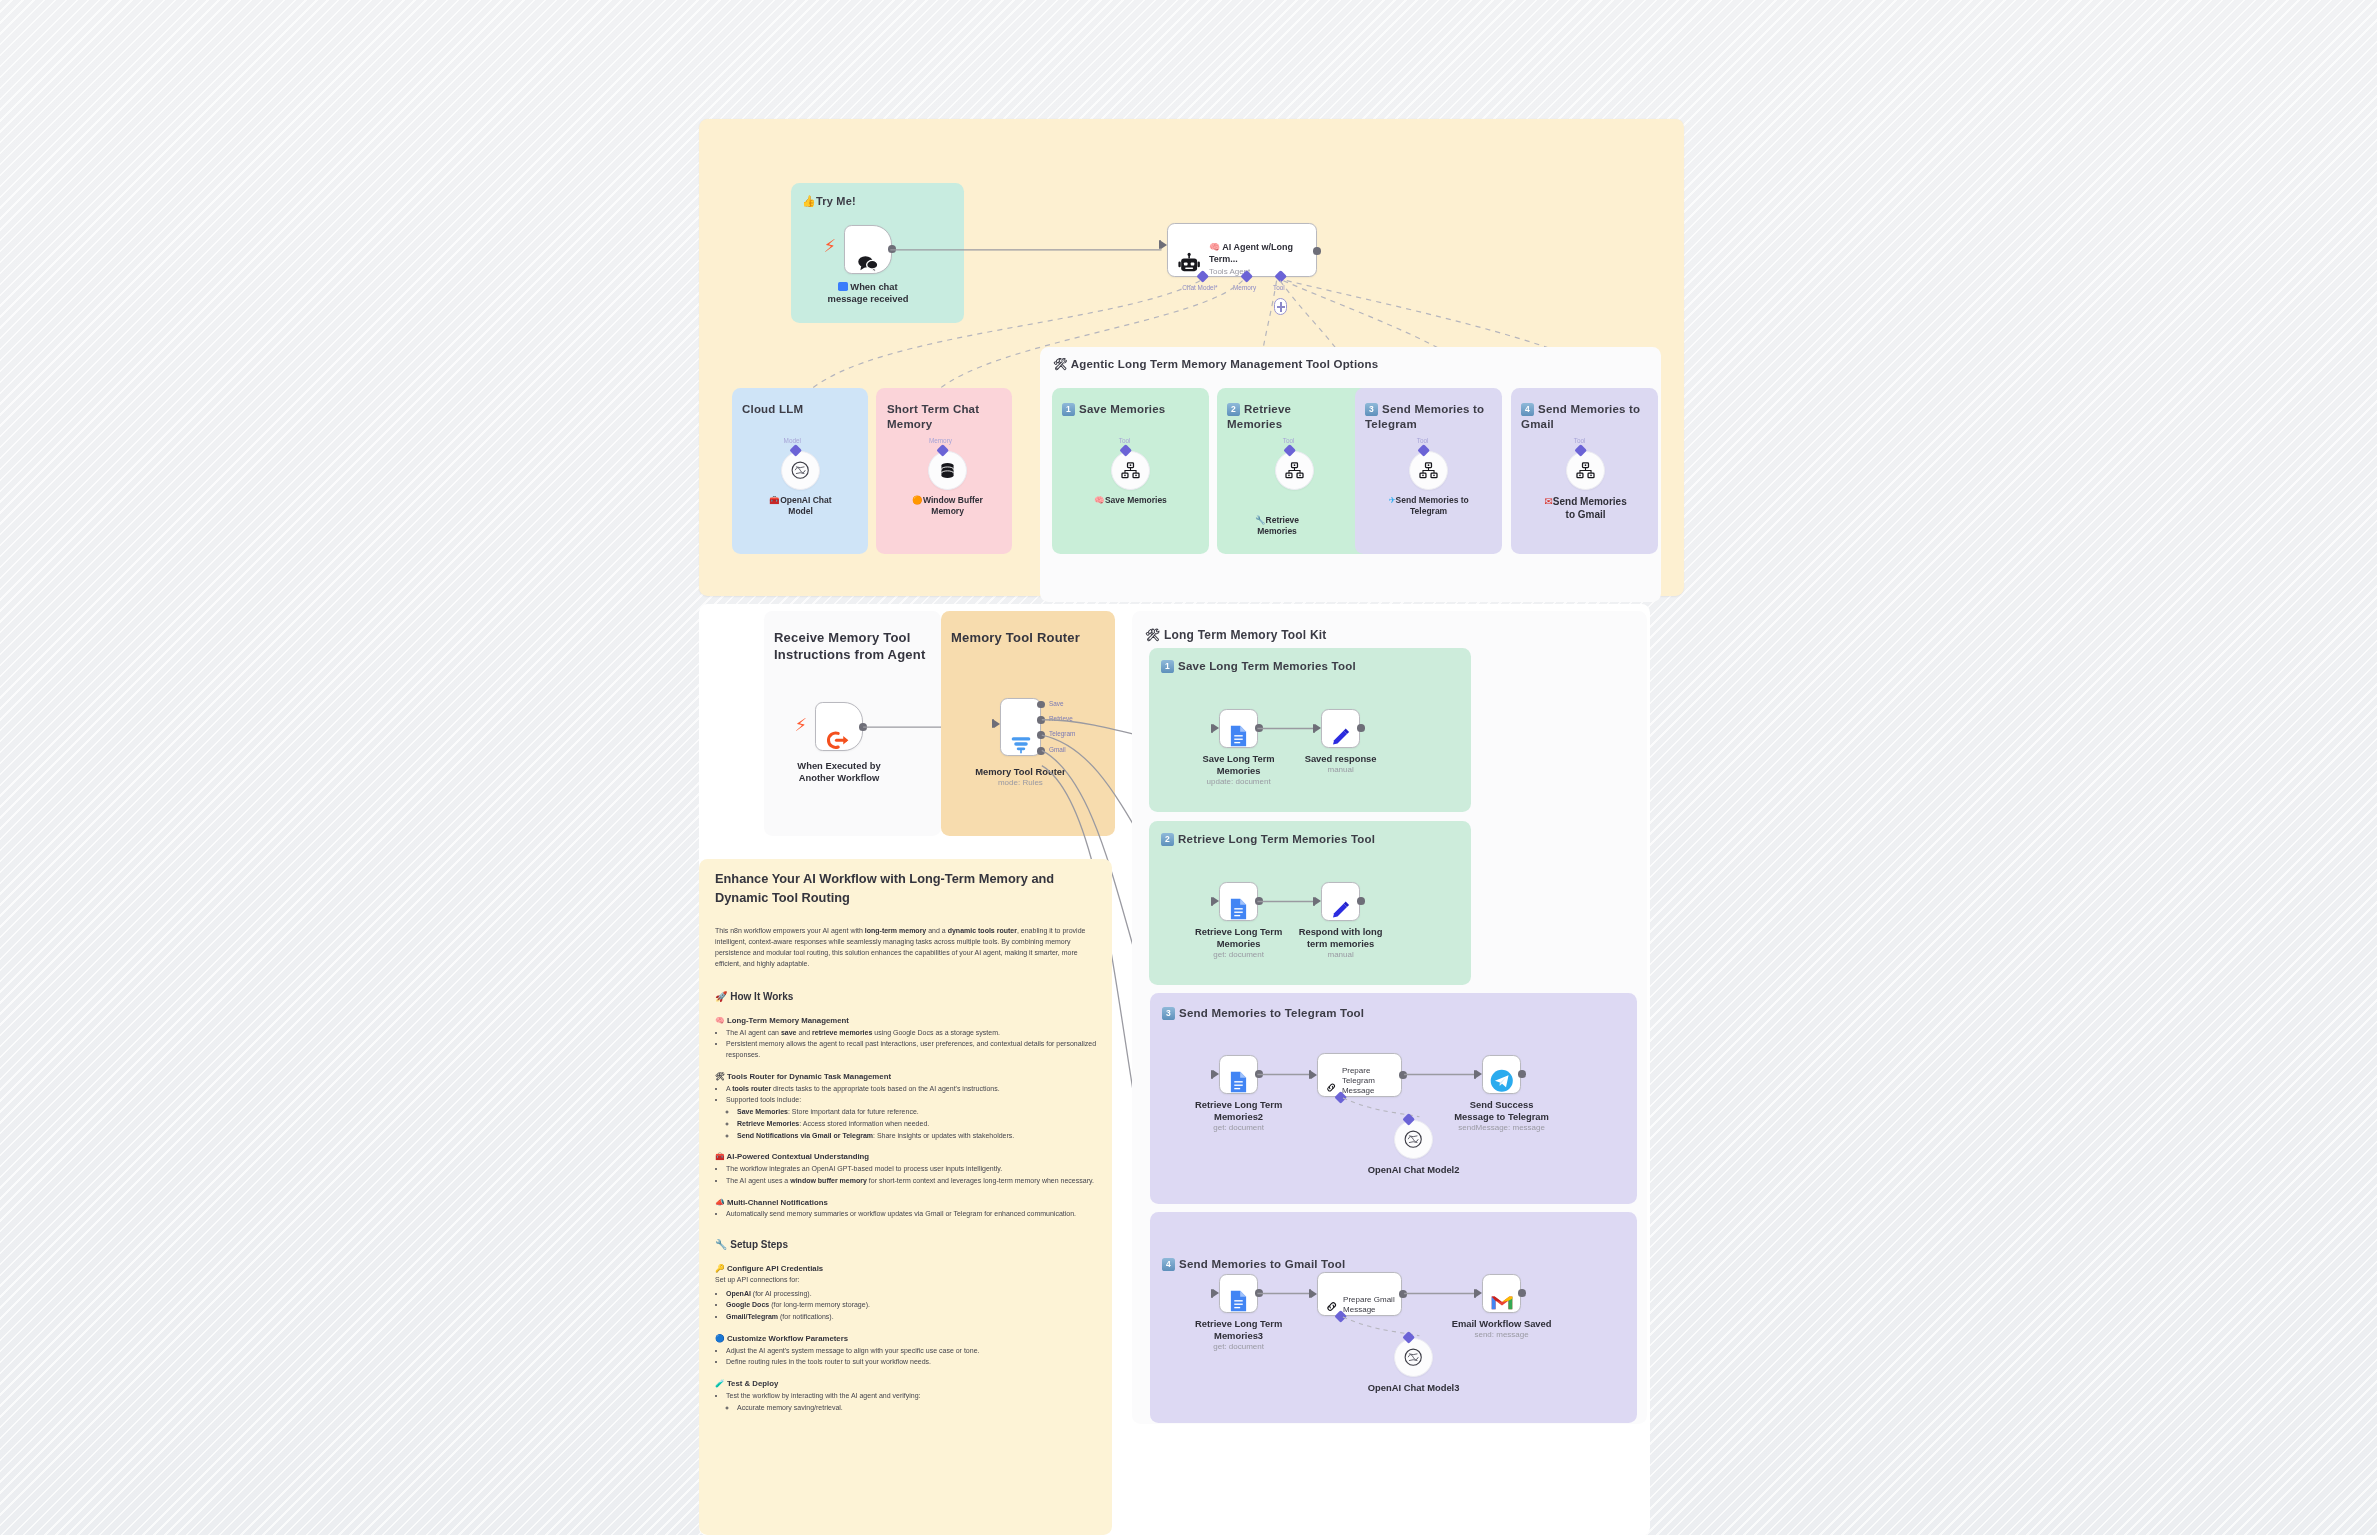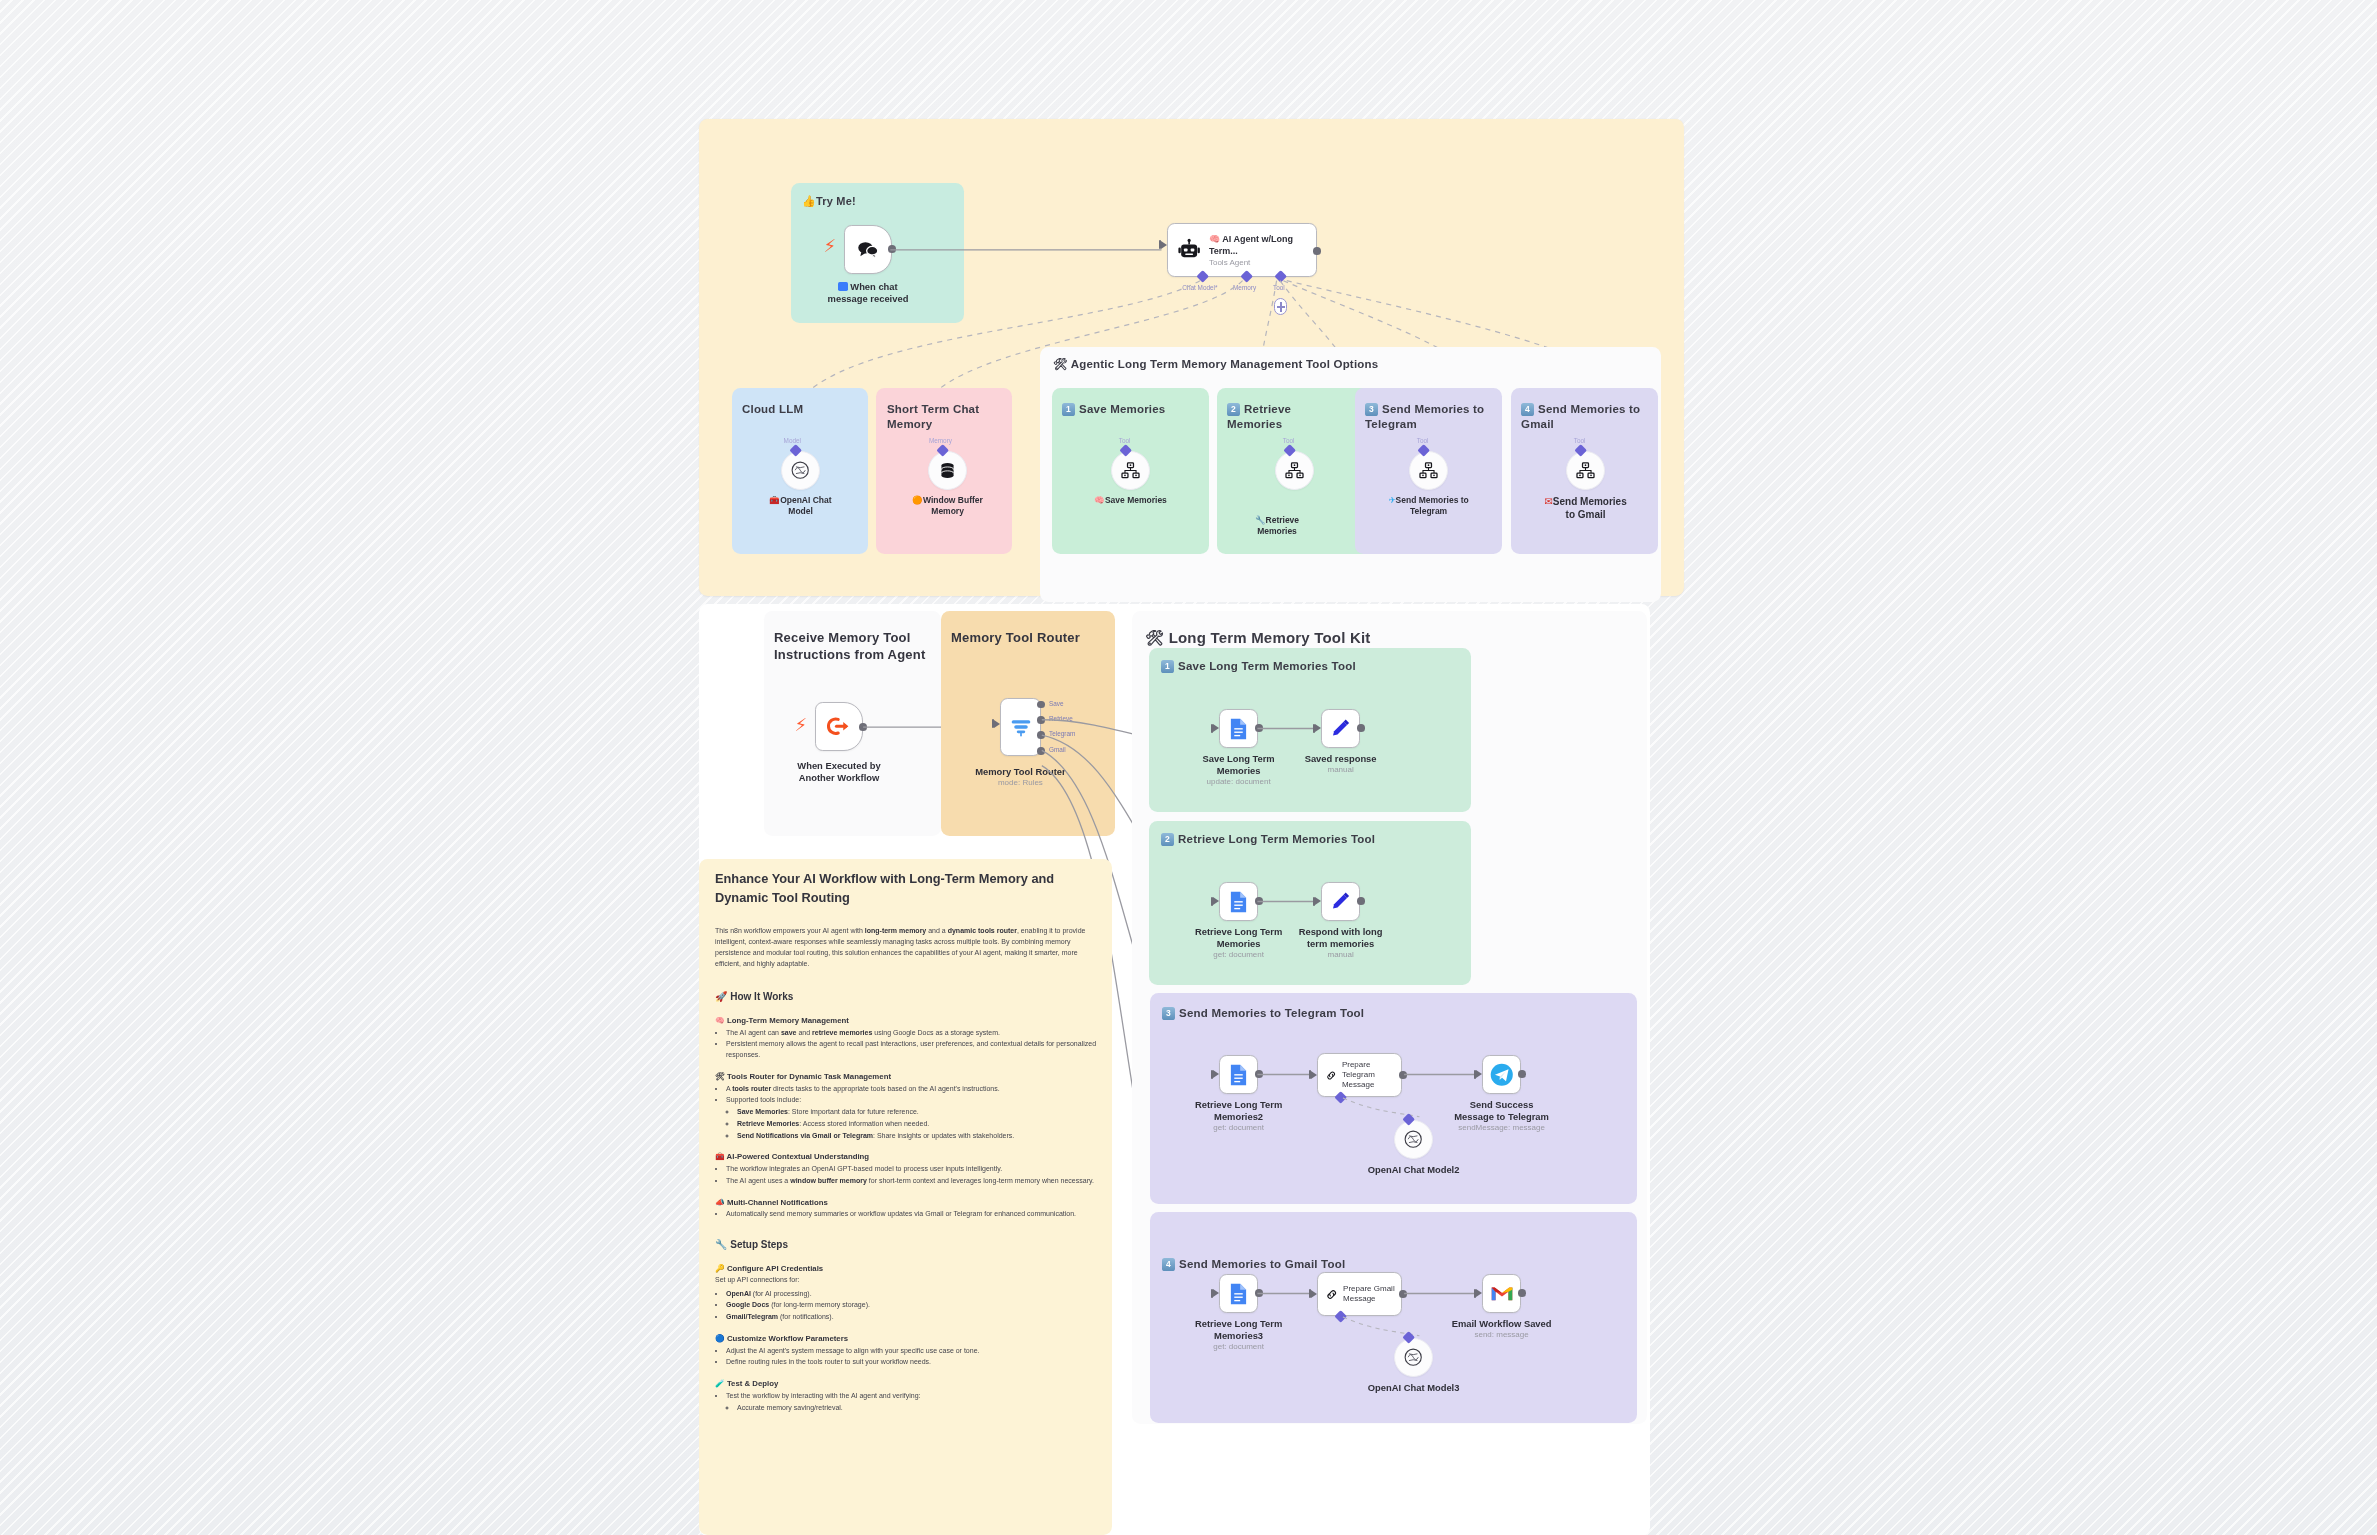--- a/index.html
+++ b/index.html
@@ -69,21 +69,21 @@
     display:inline-block; width:12.8px; height:12.8px; border-radius:2.6px;
     background:linear-gradient(#8fb9d9,#5e90bb); color:#fff; font-size:8.5px;
     font-weight:700; text-align:center; line-height:12.8px; margin-right:4.3px;
     vertical-align:0.9px; font-family:"Liberation Sans",sans-serif;
   }
 
   
   .node{ position:absolute; }
   .node-box{
     background:#fff; border:1.2px solid #b9b9bf; border-radius:7.7px;
-    display:flex; align-items:center; justify-content:center;
+    display:flex; align-items:flex-end; justify-content:center;
     box-shadow:0 0.9px 1.7px rgba(0,0,0,.05);
   }
   .node-label{
     position:absolute; left:50%; transform:translateX(-50%);
     text-align:center; white-space:nowrap; color:#2f2f38;
     font-size:9.4px; font-weight:600; line-height:1.3;
   }
   .node-sub{ color:#9a9aa3; font-size:8px; font-weight:400; }
 
   .trigger-box{
@@ -388,21 +388,21 @@
   <svg style="position:absolute; left:1035px; top:698px; width:187px; height:528px;" viewBox="0 0 220 620" width="187" height="528">
     <g stroke="#9a9aa1" stroke-width="1.5" fill="none">
       <path d="M8 25 C 70 25, 120 45, 190 60"></path>
       <path d="M8 43 C 90 60, 120 180, 190 262"></path>
       <path d="M8 61 C 100 110, 110 380, 190 465"></path>
       <path d="M8 79 C 110 140, 100 620, 190 722"></path>
     </g>
   </svg>
 
   <div class="sticky s-toolkit"></div>
-  <div class="sticky-title" style="left:1145px; top:628px; font-size:15px;">
+  <div class="sticky-title" style="left:1145px; top:628px; font-size:12px;">
     <span class="emoji">🛠</span>
     <span>Long Term Memory Tool Kit</span>
   </div>
 
   <div class="sticky s-save"></div>
   <div class="sticky-title sec-title-sm" style="left:1161px; top:659px;">
     <span class="badge">1</span><span>Save Long Term Memories Tool</span>
   </div>
   <div class="node" style="left:1219px; top:709px;">
     <div class="inbar" style="left:-8.5px; top:14.5px;"></div>

